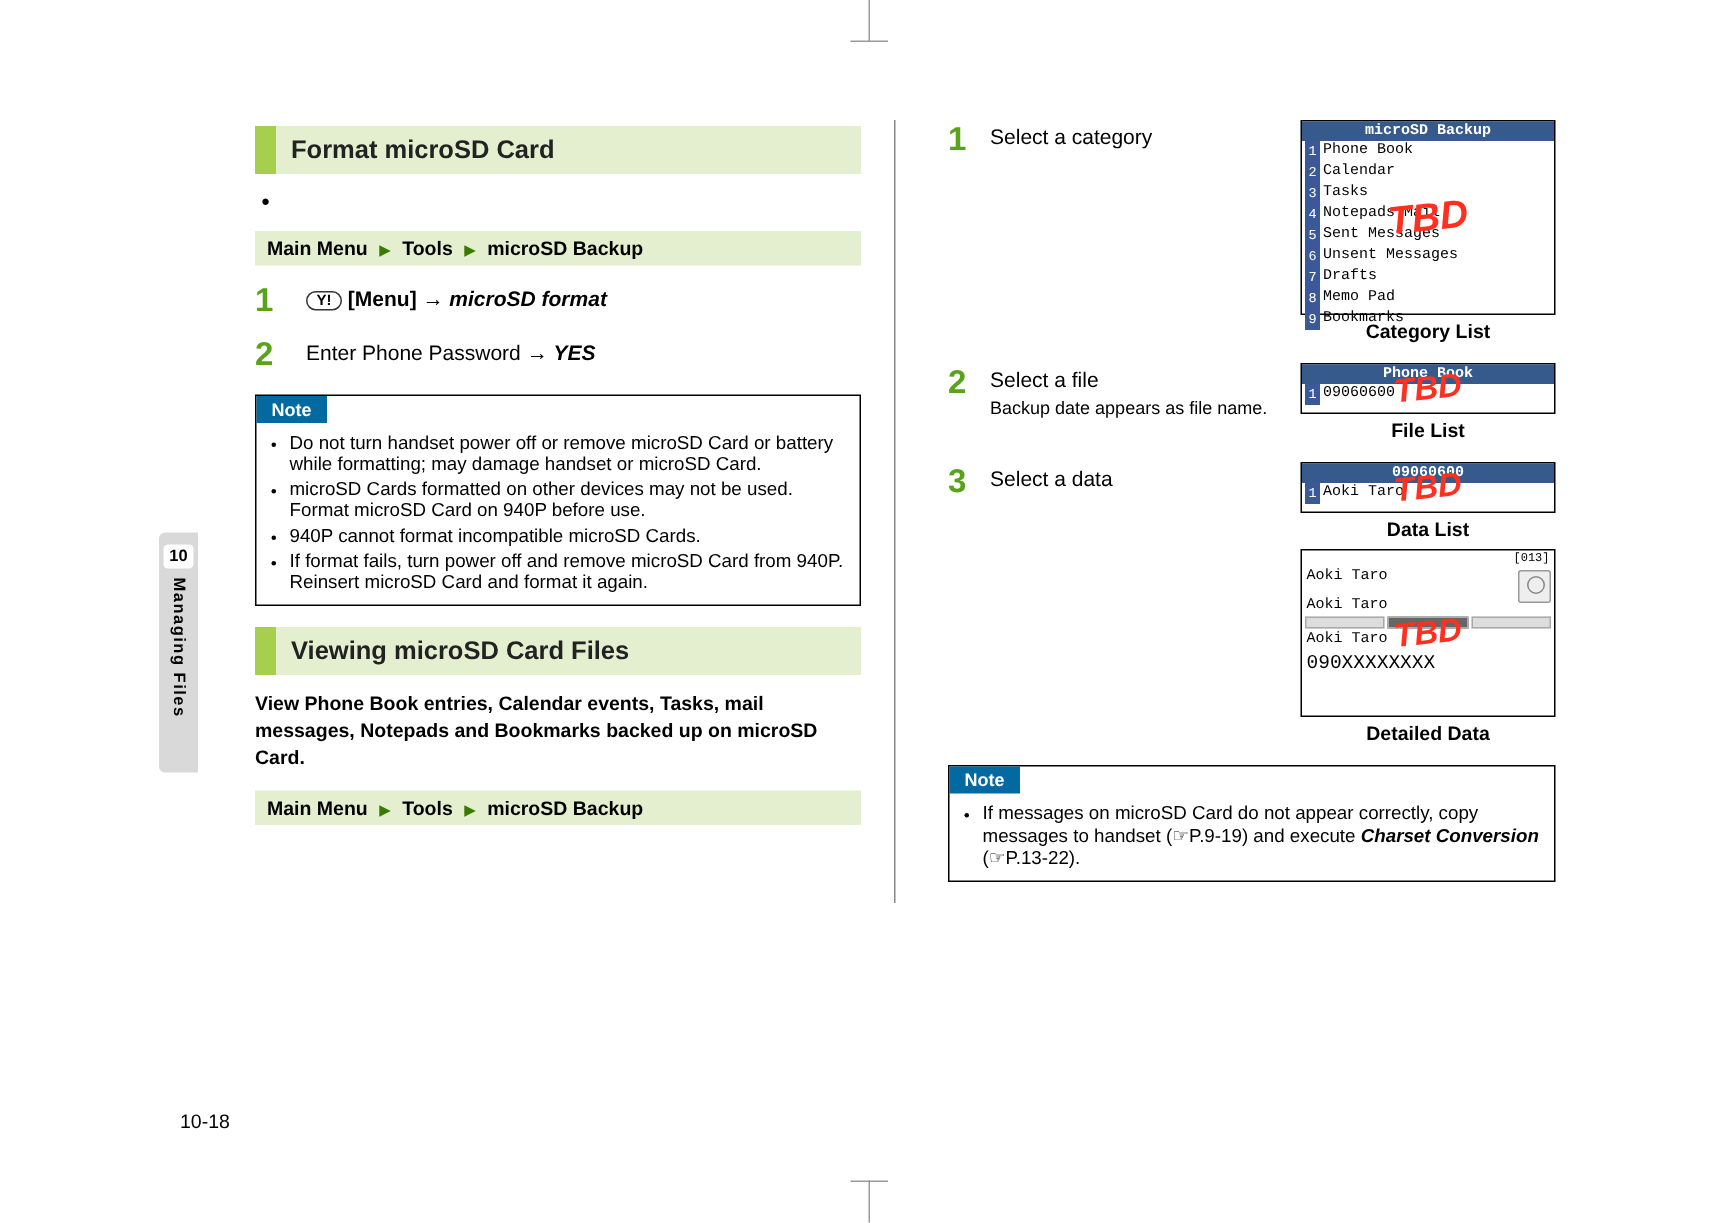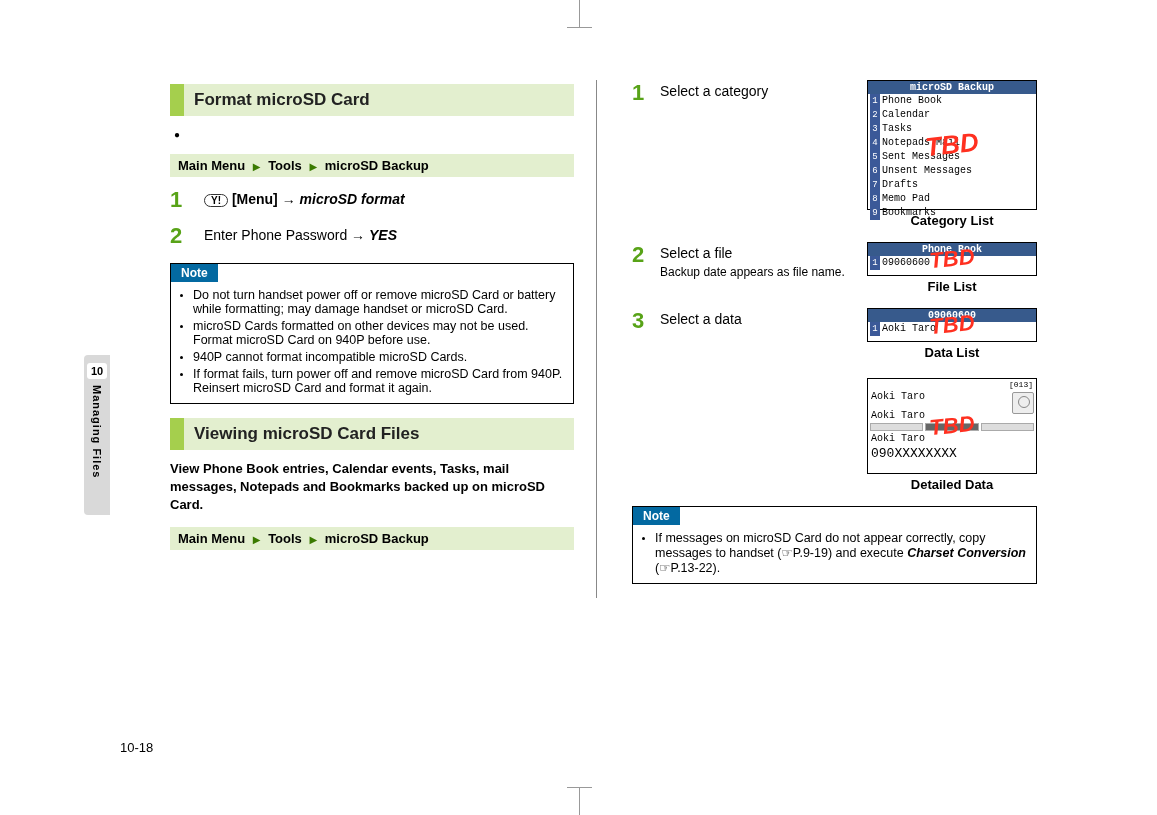--- a/index.html
+++ b/index.html
@@ -44,21 +44,21 @@
   }
   .col {
     flex: 1 1 50%;
     min-width: 0;
     padding: 0 12px;
   }
   .col-left { border-right: 1px solid #888; padding-right: 22px; padding-left:0;}
   .col-right { padding-left: 22px; padding-right:0;}
   .sidebar-tab {
     position: absolute;
-    left: 84px;
+    left: 106px;
     top: 355px;
     width: 26px;
     height: 160px;
     background: #d9d9d9;
     border-radius: 4px 0 0 4px;
     display: flex;
     flex-direction: column;
     align-items: center;
     padding-top: 8px;
     font-size: 11px;
@@ -422,21 +422,21 @@
             <div class="rows">
               <div class="row">
                   <span class="idx">1</span>
                   <span>Aoki Taro</span>
                 </div>
             </div>
             <span class="tbd-stamp" style="font-size:22px;">TBD</span>
           </div>
           <div class="caption">Data List</div>
 
-          <div class="phone-screen detail-screen" style="height:96px; margin-top:18px;">
+          <div class="phone-screen detail-screen" style="height:112px; margin-top:6px;">
             <div class="topline">[013]</div>
             <div class="avatar"></div>
             <div class="line">Aoki Taro</div>
             <div class="line" style="margin-top:6px;">Aoki Taro</div>
             <div class="tabs">
               <span></span>
                 <span class="active"></span>
                 <span></span>
             </div>
             <div class="line">Aoki Taro</div>

